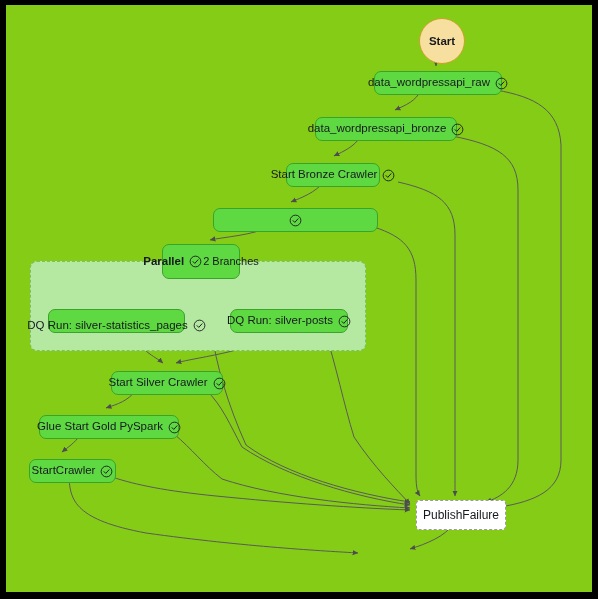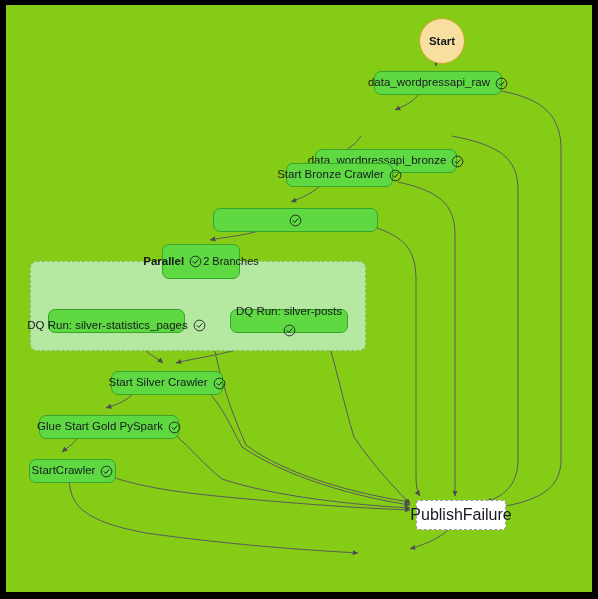--- a/index.html
+++ b/index.html
@@ -16,21 +16,21 @@
   .circlenode{position:absolute;box-sizing:border-box;background:#f7dfa0;border:1px solid #c9a227;
         border-radius:50%;display:flex;align-items:center;justify-content:center;
         font-size:11.5px;color:#16191f;font-weight:600;}
   #parallel-container{position:absolute;left:24px;top:256px;width:336px;height:90px;
         background:#b5e8a0;border:1.5px dashed #7bbf66;border-radius:7px;box-sizing:border-box;}
   #node-parallel{position:absolute;left:156px;top:239px;width:78px;height:35px;
         flex-direction:row;gap:1px;justify-content:center;padding:0 6px;z-index:5;}
   #node-parallel .row1{display:flex;align-items:center;gap:5px;font-weight:bold;font-size:11.5px;}
   #node-parallel .row2{font-size:11px;}
   #node-publishfailure{position:absolute;background:#ffffff;border:1px dashed #9a9a9a;border-radius:4px;
-        color:#16191f;font-size:16px;display:flex;align-items:center;justify-content:center;
+        color:#16191f;font-size:12px;display:flex;align-items:center;justify-content:center;
         box-sizing:border-box;}
 </style>
 </head>
 <body>
 
 <div id="frame">
   <div id="canvas">
 
     <svg id="edges" viewBox="0 0 586 587">
       <defs>
@@ -77,31 +77,31 @@
     <div class="node" style="left:368px;top:66px;width:128px;height:24px;">
       <span class="lbl">data_wordpressapi_raw</span>
       <span class="chk">
         <svg viewBox="0 0 16 16">
             <circle cx="8" cy="8" r="6.6" fill="none" stroke="#16191f" stroke-width="1.1"></circle>
             <path d="M5 8.2 L7.1 10.3 L11.1 5.9" fill="none" stroke="#16191f" stroke-width="1.2" stroke-linecap="round" stroke-linejoin="round"></path>
           </svg>
       </span>
     </div>
 
-    <div class="node" style="left:309px;top:112px;width:142px;height:24px;margin-top:32px;">
+    <div class="node" style="left:309px;top:112px;width:142px;height:24px;">
       <span class="lbl">data_wordpressapi_bronze</span>
       <span class="chk">
         <svg viewBox="0 0 16 16">
             <circle cx="8" cy="8" r="6.6" fill="none" stroke="#16191f" stroke-width="1.1"></circle>
             <path d="M5 8.2 L7.1 10.3 L11.1 5.9" fill="none" stroke="#16191f" stroke-width="1.2" stroke-linecap="round" stroke-linejoin="round"></path>
           </svg>
       </span>
     </div>
 
-    <div class="node" style="left:280px;top:158px;width:107px;height:24px;">
+    <div class="node" style="left:280px;top:158px;width:94px;height:24px;">
       <span class="lbl">Start Bronze Crawler</span>
       <span class="chk">
         <svg viewBox="0 0 16 16">
             <circle cx="8" cy="8" r="6.6" fill="none" stroke="#16191f" stroke-width="1.1"></circle>
             <path d="M5 8.2 L7.1 10.3 L11.1 5.9" fill="none" stroke="#16191f" stroke-width="1.2" stroke-linecap="round" stroke-linejoin="round"></path>
           </svg>
       </span>
     </div>
 
     <div class="node" style="left:207px;top:203px;width:165px;height:24px;">
@@ -129,21 +129,21 @@
     <div class="node" style="left:42px;top:304px;width:137px;height:24px;align-items:flex-end;">
       <span class="lbl">DQ Run: silver-statistics_pages</span>
       <span class="chk">
         <svg viewBox="0 0 16 16">
             <circle cx="8" cy="8" r="6.6" fill="none" stroke="#16191f" stroke-width="1.1"></circle>
             <path d="M5 8.2 L7.1 10.3 L11.1 5.9" fill="none" stroke="#16191f" stroke-width="1.2" stroke-linecap="round" stroke-linejoin="round"></path>
           </svg>
       </span>
     </div>
 
-    <div class="node" style="left:224px;top:304px;width:118px;height:24px;flex-direction:column;">
+    <div class="node" style="left:224px;top:304px;width:118px;height:24px;">
       <span class="lbl">DQ Run: silver-posts</span>
       <span class="chk">
         <svg viewBox="0 0 16 16">
             <circle cx="8" cy="8" r="6.6" fill="none" stroke="#16191f" stroke-width="1.1"></circle>
             <path d="M5 8.2 L7.1 10.3 L11.1 5.9" fill="none" stroke="#16191f" stroke-width="1.2" stroke-linecap="round" stroke-linejoin="round"></path>
           </svg>
       </span>
     </div>
 
     <div class="node" style="left:105px;top:366px;width:112px;height:24px;">

